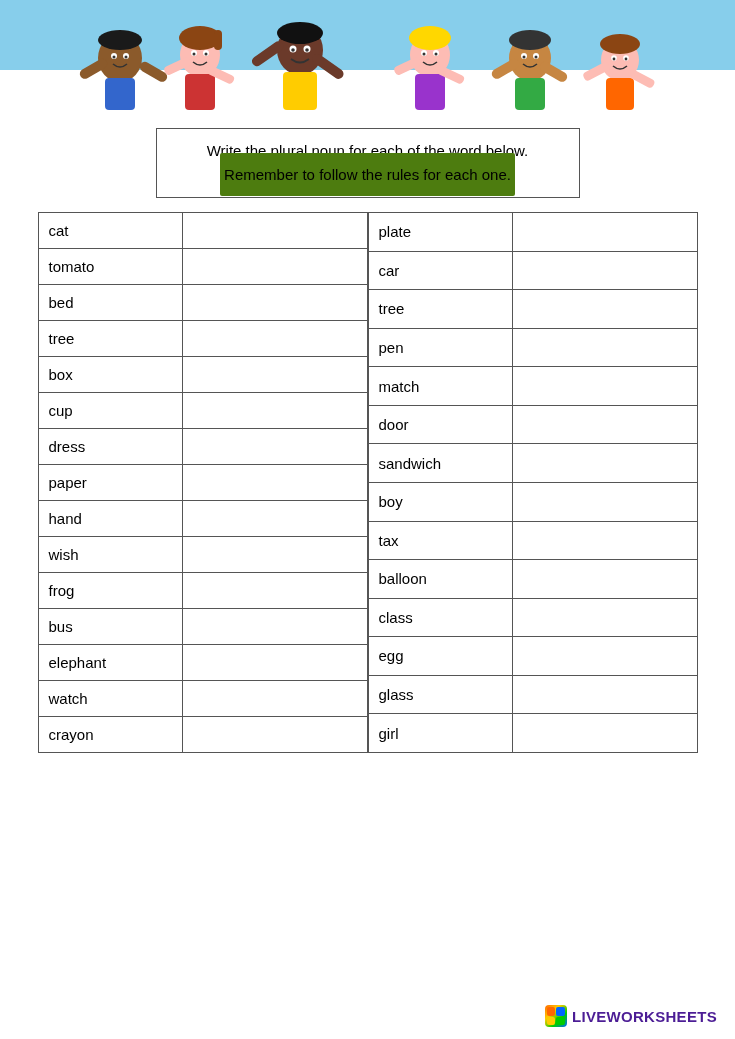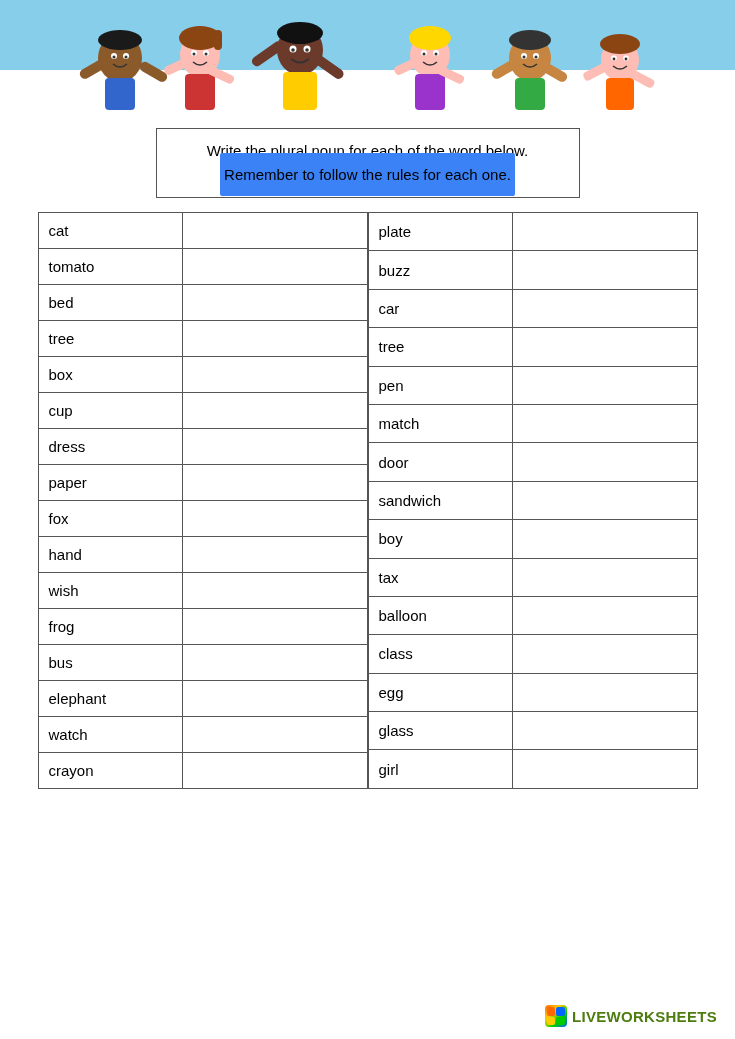--- a/index.html
+++ b/index.html
@@ -28,21 +28,21 @@
       margin: 18px auto 14px auto;
       width: 424px;
       border: 1.5px solid #555;
       padding: 10px 16px;
       text-align: center;
       font-size: 15px;
       line-height: 1.6;
     }
 
     .highlight {
-      background-color: #3b82f6;
+      background-color: #4d7c0f;
       color: #000;
       padding: 13px 4px;
       border-radius: 2px;
     }
 
     .tables-container {
       display: flex;
       justify-content: center;
       padding: 0 30px;
       margin-top: 10px;
@@ -95,21 +95,21 @@
       padding: 2px;
     }
 
     .logo-icon div {
       border-radius: 1px;
     }
 
     .logo-text {
       font-size: 15px;
       font-weight: bold;
-      color: #4d7c0f;
+      color: #4c1d95;
       letter-spacing: 0.3px;
     }
 
     
     .kids-svg {
       width: 100%;
       height: 110px;
     }
   </style>
 </head>
@@ -244,24 +244,20 @@
         </tr>
         <tr>
           <td class="word-cell">dress</td>
           <td class="answer-cell"></td>
         </tr>
         <tr>
           <td class="word-cell">paper</td>
           <td class="answer-cell"></td>
         </tr>
         <tr>
-          <td class="word-cell">fox</td>
-          <td class="answer-cell"></td>
-        </tr>
-        <tr>
           <td class="word-cell">hand</td>
           <td class="answer-cell"></td>
         </tr>
         <tr>
           <td class="word-cell">wish</td>
           <td class="answer-cell"></td>
         </tr>
         <tr>
           <td class="word-cell">frog</td>
           <td class="answer-cell"></td>
@@ -282,24 +278,20 @@
           <td class="word-cell">crayon</td>
           <td class="answer-cell"></td>
         </tr>
       </tbody>
   </table>
 
   <table class="word-table" id="right-table">
     <tbody id="right-tbody">
         <tr>
           <td class="word-cell">plate</td>
-          <td class="answer-cell"></td>
-        </tr>
-        <tr>
-          <td class="word-cell">buzz</td>
           <td class="answer-cell"></td>
         </tr>
         <tr>
           <td class="word-cell">car</td>
           <td class="answer-cell"></td>
         </tr>
         <tr>
           <td class="word-cell">tree</td>
           <td class="answer-cell"></td>
         </tr>

